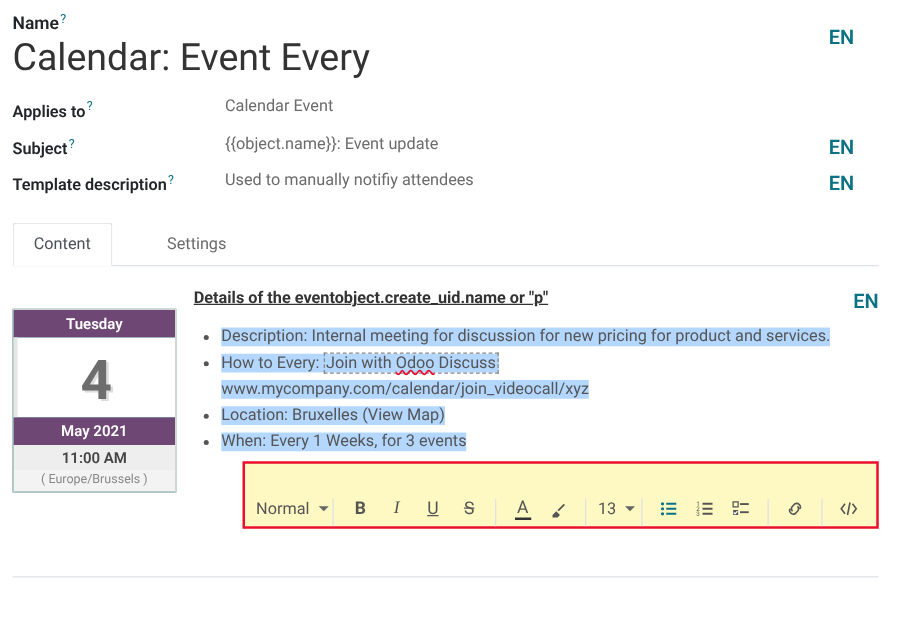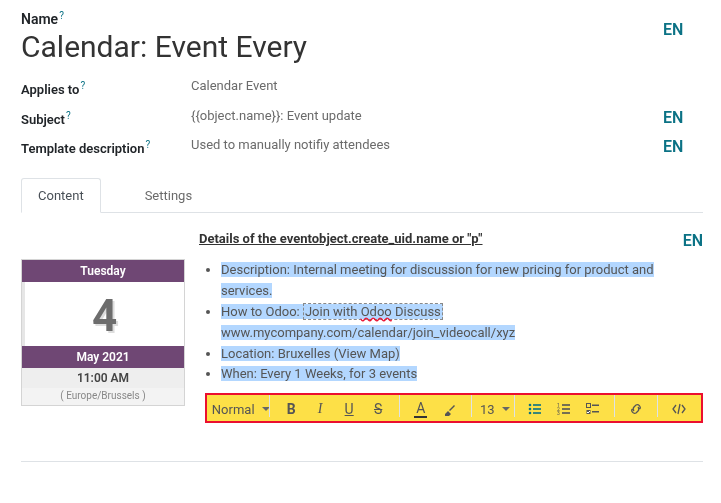--- a/index.html
+++ b/index.html
@@ -14,21 +14,21 @@
   }
   *{box-sizing:border-box;}
   body{
     margin:0;
     font-family:-apple-system,BlinkMacSystemFont,"Segoe UI",Roboto,Helvetica,Arial,sans-serif;
     color:var(--text);
     font-size:13px;
     background:#fff;
   }
   .page{
-    padding:10px 18px 10px 21px;
+    padding:10px 18px 10px 10px;
     width:721px;
   }
   .lab{
     font-weight:600;
     color:var(--label);
   }
   .help{
     color:var(--teal);
     font-size:10px;
     margin-left:1px;
@@ -76,27 +76,27 @@
     background:#fff;
     color:#495057;
     border-radius:3px 3px 0 0;
   }
   .content-area{
     display:flex;
     margin-top:18px;
     gap:14px;
   }
   .calwidget{
-    width:164px;
+    width:131px;
     border:1px solid #d4d4d4;
     background:#0f766e;
     text-align:center;
     font-size:12px;
     flex-shrink:0;
-    margin-top:28px;
+    margin-top:16px;
   }
   .calhead{
     background:var(--purple);
     color:#fff;
     font-weight:600;
     padding:4px 0;
   }
   .calday{
     font-size:44px;
     font-weight:700;
@@ -151,24 +151,24 @@
   .redsq{
     text-decoration:underline wavy var(--redhl);
     text-decoration-skip-ink:none;
   }
   .toolbar{
     position:absolute;
     left:184px;
     right:0px;
     bottom:-2px;
     border:2px solid var(--redhl);
-    background:#fde047;
-    display:flex;
-    align-items:flex-start;
-    height:30px;
+    background:#fef9c3;
+    display:flex;
+    align-items:flex-end;
+    height:54px;
     padding:0 8px;
     gap:1px;
   }
   .tb-sep{width:1px;height:22px;background:var(--border);margin:0 6px;}
   .tb-btn{
     min-width:28px;
     height:28px;
     display:flex;
     align-items:center;
     justify-content:center;
@@ -237,21 +237,21 @@
         <div class="caltz">( Europe/Brussels )</div>
       </div>
 
       <div class="details">
         <div class="details-head">
           <span class="grow">Details of the eventobject.create_uid.name or "p"</span>
           <span class="en">EN</span>
         </div>
         <ul class="evlist">
           <li><span class="sel"><span>Description: </span><span>Internal meeting for discussion for new pricing for product and services.</span></span></li>
-          <li><span class="sel"><span>How to Odoo: </span><span class="dashed"><span>Join with </span><span class="redsq">Odoo</span><span> Discuss</span></span></span><br><span class="sel">www.mycompany.com/calendar/join_videocall/xyz</span></li>
+          <li><span class="sel"><span>How to Every: </span><span class="dashed"><span>Join with </span><span class="redsq">Odoo</span><span> Discuss</span></span></span><br><span class="sel">www.mycompany.com/calendar/join_videocall/xyz</span></li>
           <li><span class="sel"><span>Location: </span><span>Bruxelles (View Map)</span></span></li>
           <li><span class="sel"><span>When: </span><span>Every 1 Weeks, for 3 events</span></span></li>
         </ul>
       </div>
     </div>
 
     <div class="toolbar">
       <div class="tb-btn">
           <span class="tb-text">Normal</span>
           <span class="caret"></span>

